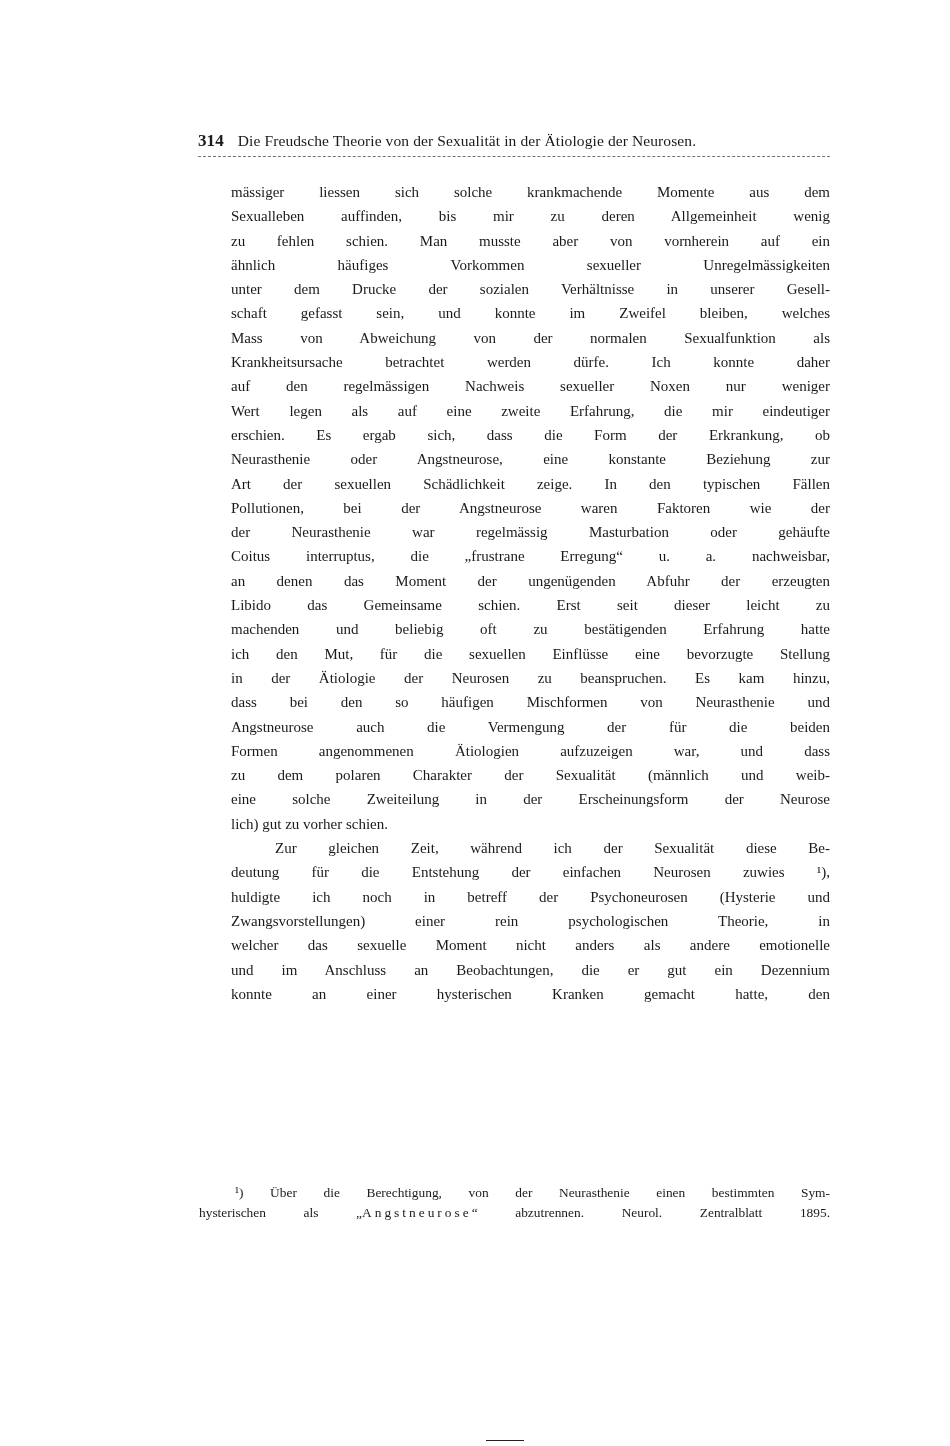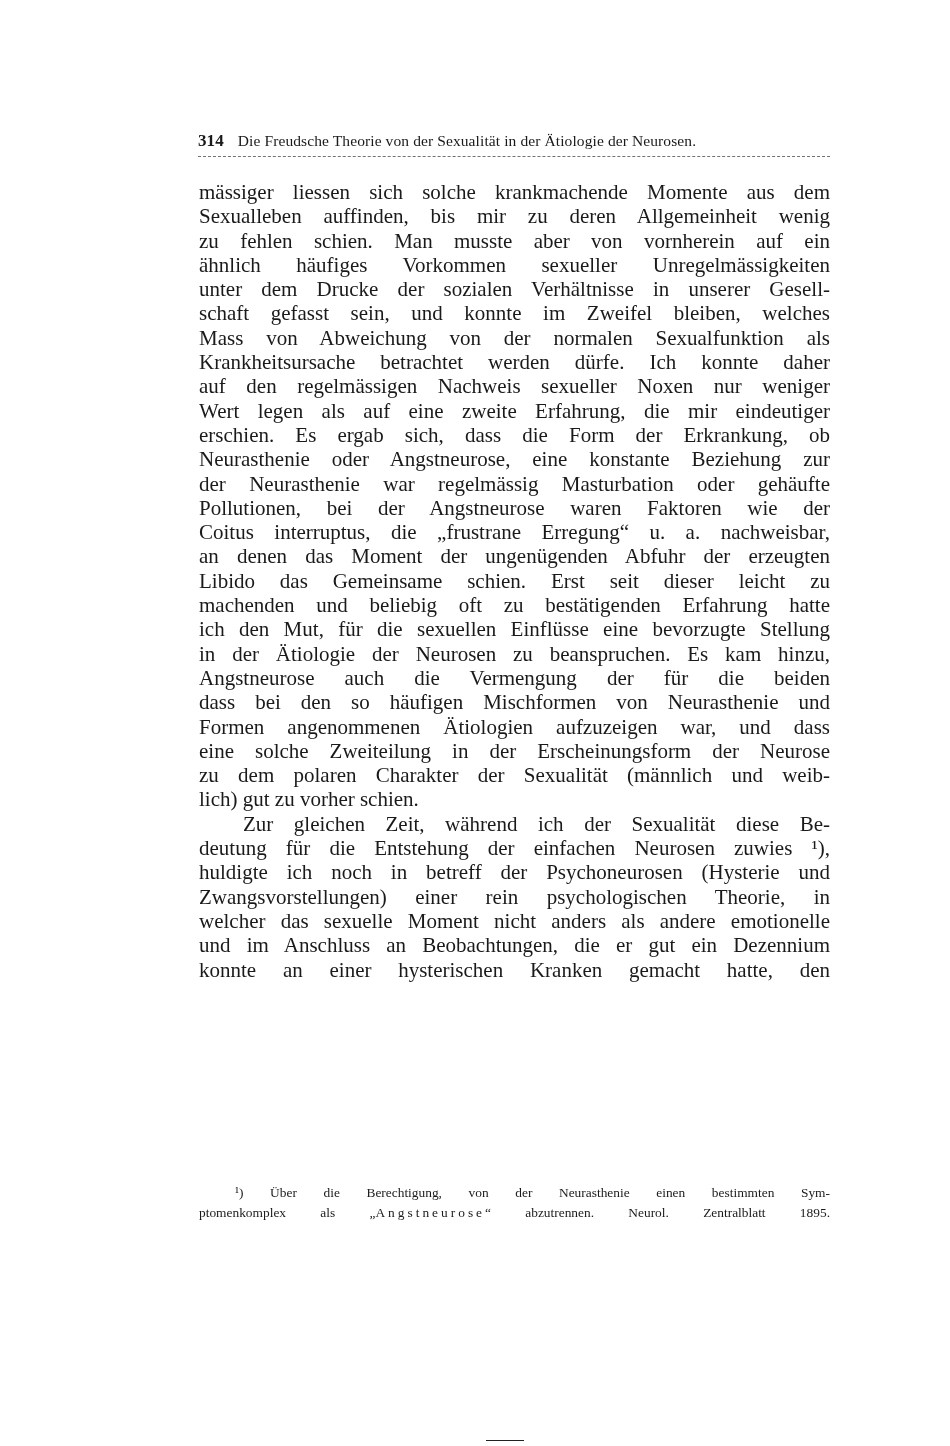--- a/index.html
+++ b/index.html
@@ -46,26 +46,27 @@
       opacity: 0.75;
     }
     .body-text {
       position: absolute;
       left: 199px;
       top: 180px;
       width: 631px;
     }
     .line {
       height: 24.3px;
-      font-size: 21px;
+      font-size: 15px;
       line-height: 24.3px;
       text-align: justify;
       text-align-last: justify;
       white-space: nowrap;
       overflow: visible;
+      margin-left: 32px;
     }
     .line.last {
       text-align-last: left;
     }
     .line.indent {
       padding-left: 44px;
       font-family: Liberation Serif, serif;
     }
     .footnote {
       position: absolute;
@@ -116,43 +117,44 @@
     <div class="line">zu fehlen schien. Man musste aber von vornherein auf ein</div>
     <div class="line">ähnlich häufiges Vorkommen sexueller Unregelmässigkeiten</div>
     <div class="line">unter dem Drucke der sozialen Verhältnisse in unserer Gesell-</div>
     <div class="line">schaft gefasst sein, und konnte im Zweifel bleiben, welches</div>
     <div class="line">Mass von Abweichung von der normalen Sexualfunktion als</div>
     <div class="line">Krankheitsursache betrachtet werden dürfe. Ich konnte daher</div>
     <div class="line">auf den regelmässigen Nachweis sexueller Noxen nur weniger</div>
     <div class="line">Wert legen als auf eine zweite Erfahrung, die mir eindeutiger</div>
     <div class="line">erschien. Es ergab sich, dass die Form der Erkrankung, ob</div>
     <div class="line">Neurasthenie oder Angstneurose, eine konstante Beziehung zur</div>
+    <div class="line">Art der sexuellen Schädlichkeit zeige. In den typischen Fällen</div>
+    <div class="line">Pollutionen, bei der Angstneurose waren Faktoren wie der</div>
     <div class="line">der Neurasthenie war regelmässig Masturbation oder gehäufte</div>
-    <div class="line">Pollutionen, bei der Angstneurose waren Faktoren wie der</div>
     <div class="line">Coitus interruptus, die „frustrane Erregung“ u. a. nachweisbar,</div>
     <div class="line">an denen das Moment der ungenügenden Abfuhr der erzeugten</div>
     <div class="line">Libido das Gemeinsame schien. Erst seit dieser leicht zu</div>
     <div class="line">machenden und beliebig oft zu bestätigenden Erfahrung hatte</div>
     <div class="line">ich den Mut, für die sexuellen Einflüsse eine bevorzugte Stellung</div>
     <div class="line">in der Ätiologie der Neurosen zu beanspruchen. Es kam hinzu,</div>
+    <div class="line">dass bei den so häufigen Mischformen von Neurasthenie und</div>
     <div class="line">Angstneurose auch die Vermengung der für die beiden</div>
-    <div class="line">dass bei den so häufigen Mischformen von Neurasthenie und</div>
     <div class="line">Formen angenommenen Ätiologien aufzuzeigen war, und dass</div>
+    <div class="line">zu dem polaren Charakter der Sexualität (männlich und weib-</div>
     <div class="line">eine solche Zweiteilung in der Erscheinungsform der Neurose</div>
-    <div class="line">zu dem polaren Charakter der Sexualität (männlich und weib-</div>
     <div class="line last">lich) gut zu vorher schien.</div>
     <div class="line indent">Zur gleichen Zeit, während ich der Sexualität diese Be-</div>
     <div class="line">deutung für die Entstehung der einfachen Neurosen zuwies ¹),</div>
     <div class="line">huldigte ich noch in betreff der Psychoneurosen (Hysterie und</div>
     <div class="line">Zwangsvorstellungen) einer rein psychologischen Theorie, in</div>
     <div class="line">welcher das sexuelle Moment nicht anders als andere emotionelle</div>
     <div class="line">und im Anschluss an Beobachtungen, die er gut ein Dezennium</div>
     <div class="line">konnte an einer hysterischen Kranken gemacht hatte, den</div>
   </div>
 
   <div class="footnote">
     <div class="fn-line indent">¹) Über die Berechtigung, von der Neurasthenie einen bestimmten Sym-</div>
-    <div class="fn-line"><span>ptomenkomplex als „</span><span class="spaced">Angstneurose</span><span>“ abzutrennen.   Neurol. Zentralblatt 1895.</span></div>
+    <div class="fn-line"><span>hysterischen als „</span><span class="spaced">Angstneurose</span><span>“ abzutrennen.   Neurol. Zentralblatt 1895.</span></div>
   </div>
 
   <div class="bottom-rule"></div>
   <div class="corner-marks"></div>
 </div>
 
 </body></html>

